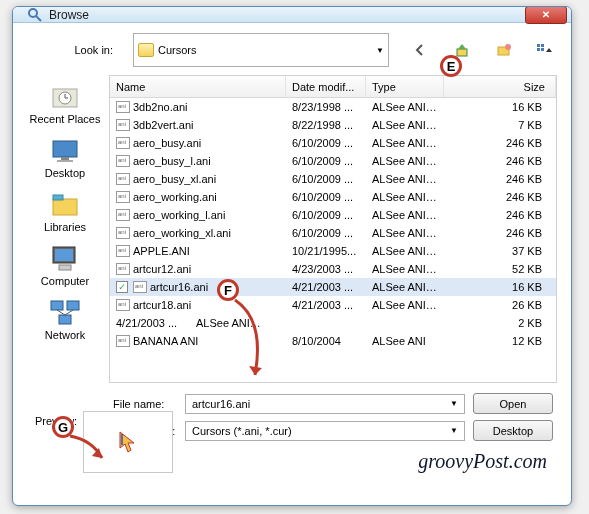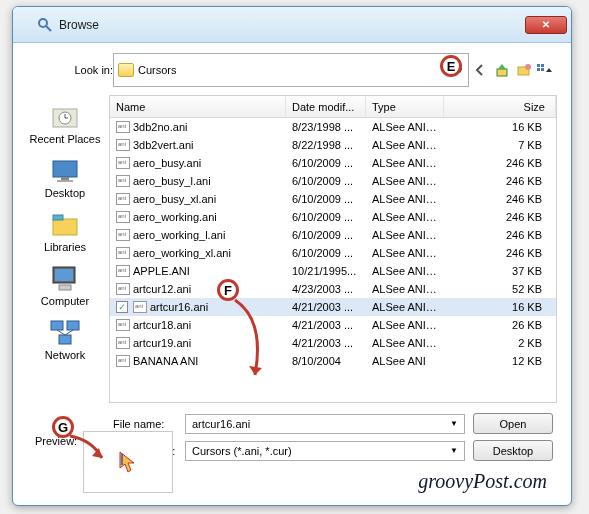--- a/index.html
+++ b/index.html
@@ -1,23 +1,23 @@
 <!DOCTYPE html>
 <html><head>
 <meta charset="utf-8">
 <style>
 * { box-sizing: border-box; margin: 0; padding: 0; font-family: 'Segoe UI', Tahoma, sans-serif; font-size: 11px; }
 body { background: #f0f0f0; width: 589px; height: 514px; position: relative; }
 .window { position: absolute; top: 6px; left: 12px; width: 560px; height: 500px; background: #fff; border: 1px solid #5a8ab8; border-radius: 6px; box-shadow: 0 2px 8px rgba(0,0,0,0.3); overflow: hidden; }
-.titlebar { height: 36px; background: linear-gradient(#e9f3fa, #cfe5f5); display: flex; align-items: center; padding: 0 4px 0 24px; border-bottom: 1px solid #a8c4dc; }
+.titlebar { height: 16px; background: linear-gradient(#e9f3fa, #cfe5f5); display: flex; align-items: center; padding: 0 4px 0 14px; border-bottom: 1px solid #a8c4dc; }
 .titlebar .icon { width: 16px; height: 16px; margin-right: 6px; }
 .titlebar .title { flex: 1; color: #1a1a1a; font-size: 12px; }
 .titlebar .close { width: 42px; height: 18px; background: linear-gradient(#e57b73, #c93c30); border: 1px solid #8a2a20; border-radius: 3px; display: flex; align-items: center; justify-content: center; color: #fff; font-weight: bold; font-size: 10px; cursor: pointer; }
 .content { padding: 10px 14px 8px 14px; position: relative; height: calc(100% - 26px); }
-.lookrow { display: flex; align-items: center; gap: 0; margin-bottom: 8px; padding-left: 40px; }
+.lookrow { display: flex; align-items: center; gap: 20px; margin-bottom: 8px; padding-left: 40px; }
 .lookrow .lbl { width: 46px; text-align: right; }
 .lookrow .combo { flex: 1; height: 22px; border: 1px solid #abadb3; background: #fff; display: flex; align-items: center; padding: 16px 4px; gap: 4px; }
 .lookrow .combo .foldericon { width: 16px; height: 14px; background: linear-gradient(#fff2b0,#f5d25a); border: 1px solid #c9a83a; border-radius: 2px; }
 .lookrow .combo .txt { flex: 1; }
 .lookrow .combo .arrow { font-size: 8px; }
 .toolbtn { width: 22px; height: 22px; display: flex; align-items: center; justify-content: center; cursor: pointer; }
 .main { display: flex; gap: 6px; height: 308px; }
 .places { width: 76px; display: flex; flex-direction: column; gap: 6px; padding-top: 4px; }
 .place { display: flex; flex-direction: column; align-items: center; gap: 2px; padding: 2px; cursor: pointer; }
 .place .picon { width: 36px; height: 30px; }
@@ -254,24 +254,20 @@
             <div class="row">
               <div class="cell name">
                 <div class="ficon"></div>
                 <span>artcur18.ani</span>
               </div>
               <div class="cell date">4/21/2003 ...</div>
               <div class="cell type">ALSee ANI ...</div>
               <div class="cell size">26 KB</div>
             </div>
             <div class="row">
-              <div class="cell name">
-                <div class="ficon"></div>
-                <span>artcur19.ani</span>
-              </div>
               <div class="cell date">4/21/2003 ...</div>
               <div class="cell type">ALSee ANI ...</div>
               <div class="cell size">2 KB</div>
             </div>
             <div class="row">
               <div class="cell name">
                 <div class="ficon"></div>
                 <span>BANANA ANI</span>
               </div>
               <div class="cell date">8/10/2004</div>

